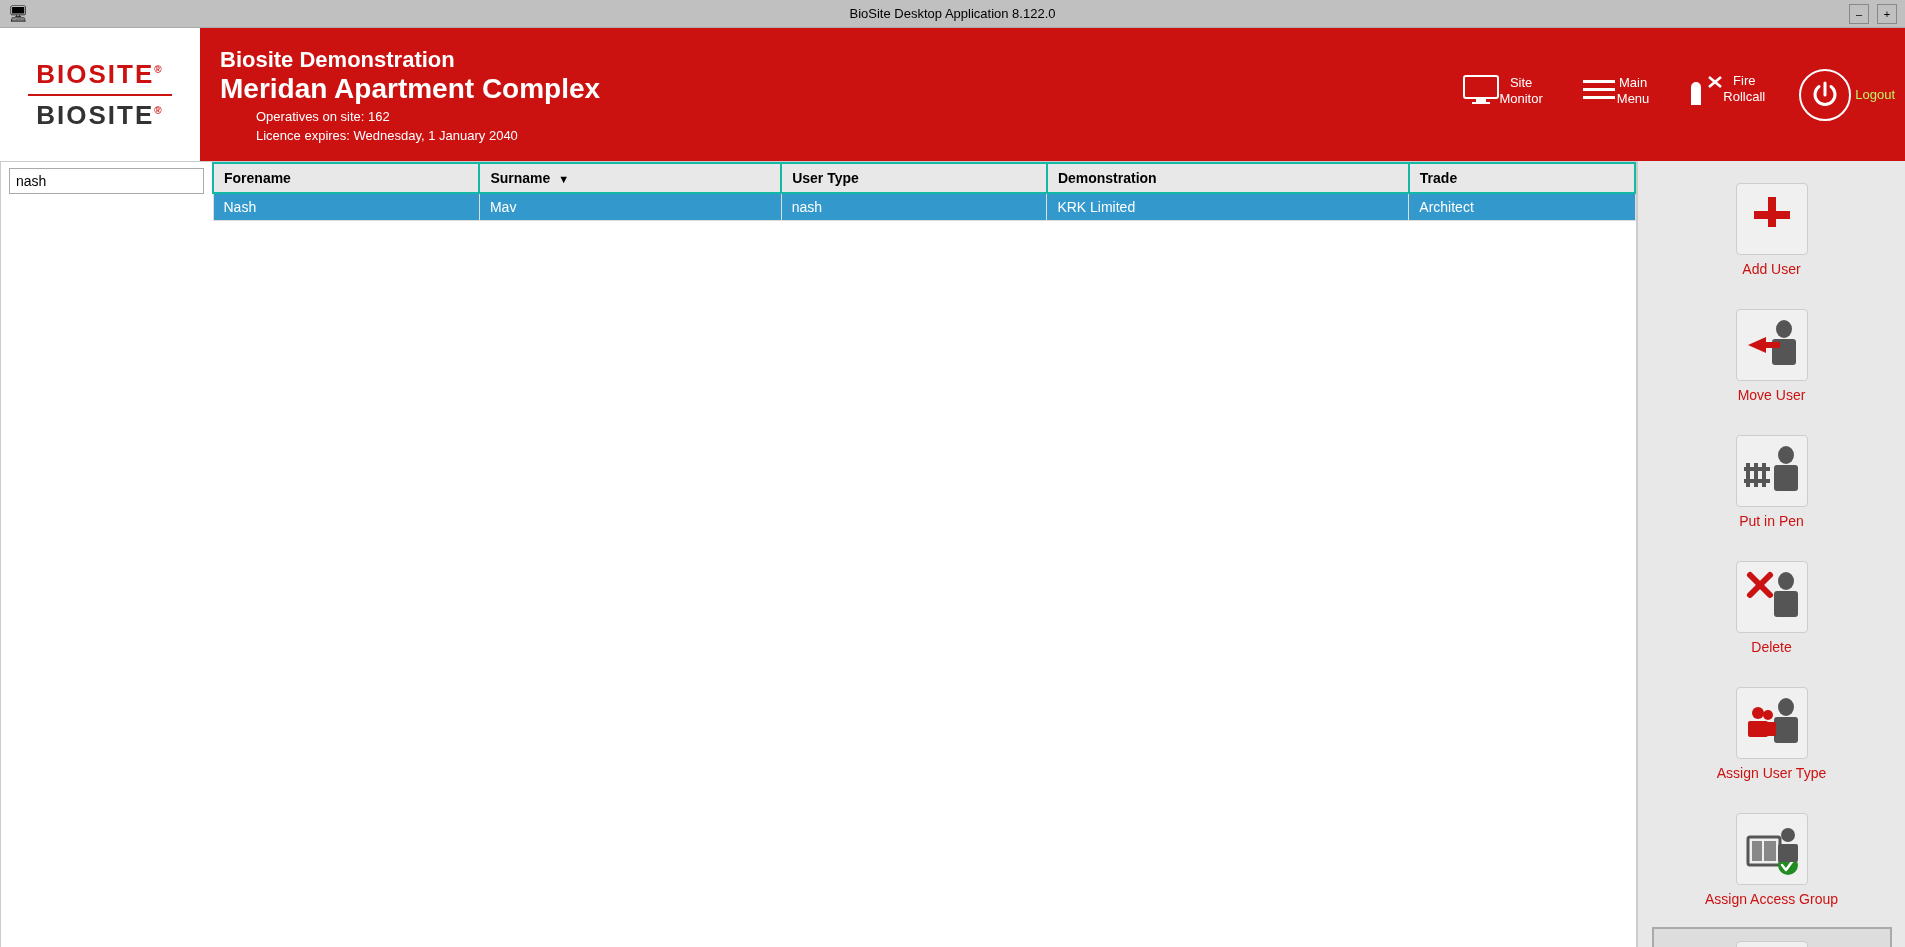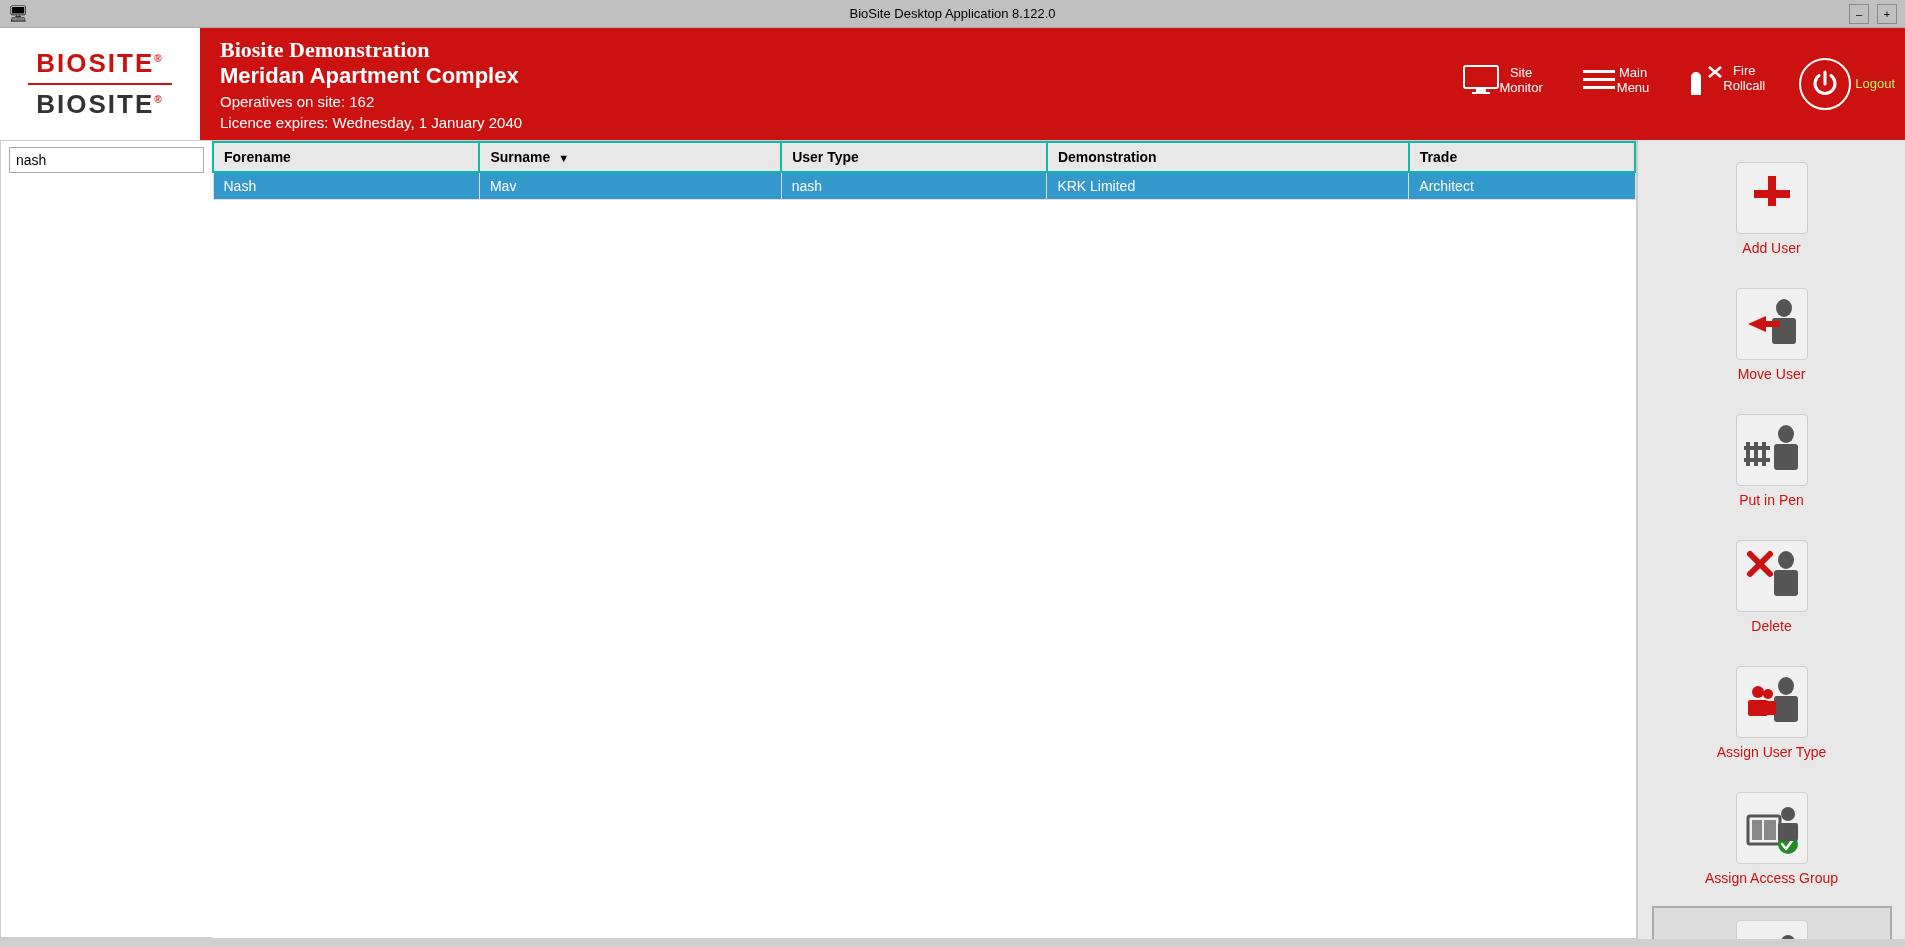--- a/index.html
+++ b/index.html
@@ -36,21 +36,21 @@
     }
     .title-bar-corner {
       position: absolute;
       left: 8px;
       font-size: 16px;
     }
 
     
     .header {
       background: #cc1111;
-      height: 112px;
+      height: 133px;
       display: flex;
       align-items: stretch;
     }
     .header-logo {
       background: white;
       width: 200px;
       display: flex;
       flex-direction: column;
       align-items: center;
       justify-content: center;
@@ -83,29 +83,29 @@
       flex: 1;
       display: flex;
       flex-direction: column;
       justify-content: center;
       padding: 15px 20px;
       color: white;
     }
     .header-title {
       font-size: 22px;
       font-weight: bold;
-      font-family: Liberation Serif, serif;
     }
     .header-subtitle {
-      font-size: 22px;
+      font-size: 28px;
       font-weight: bold;
     }
     .header-meta {
-      font-size: 15px;
+      font-size: 13px;
       margin-top: 4px;
+      margin-left: 36px;
     }
     .header-nav {
       display: flex;
       align-items: center;
       padding: 0 10px;
       gap: 10px;
     }
     .nav-btn {
       display: flex;
       flex-direction: row;

